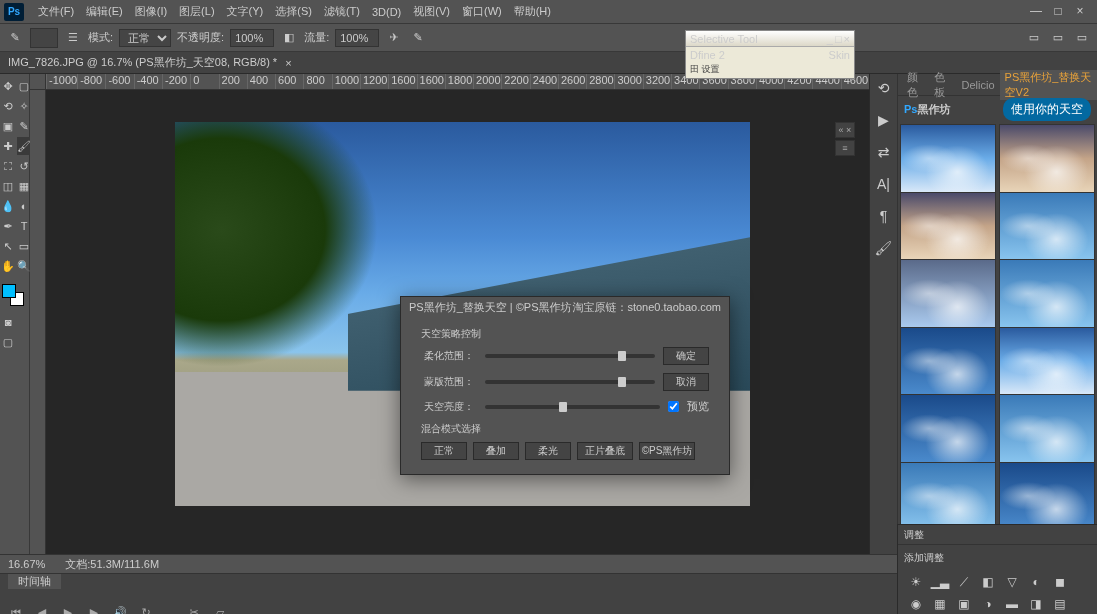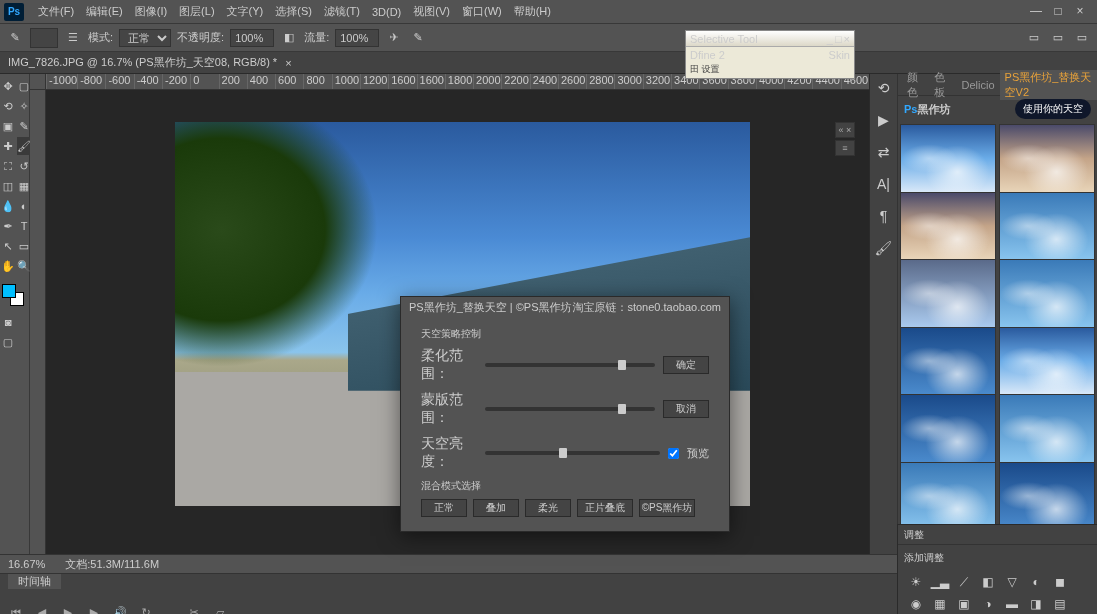--- a/index.html
+++ b/index.html
@@ -38,21 +38,21 @@
 .rightpanel{width:228px;background:#424242;border-left:1px solid #2a2a2a;display:flex}
 .rp-strip{width:28px;background:#424242;border-right:1px solid #333;display:flex;flex-direction:column;align-items:center;padding-top:4px;gap:12px}
 .rp-strip-icon{width:20px;height:20px;display:flex;align-items:center;justify-content:center;color:#ccc;cursor:pointer;font-size:14px}
 .rp-content{flex:1;display:flex;flex-direction:column}
 .rp-tabs{height:22px;background:#424242;display:flex;align-items:center;font-size:10px;border-bottom:1px solid #333;padding-left:4px}
 .rp-tab{padding:0 5px;color:#999;cursor:pointer}
 .rp-tab.active{background:#535353;color:#e8a23a}
 .rp-header{height:26px;display:flex;align-items:center;padding:0 6px;justify-content:space-between}
 .rp-logo{font-size:13px;font-weight:bold;color:#fff}
 .rp-logo .ps{color:#31a8ff}
-.rp-btn{background:#0f172a;color:#fff;padding:3px 8px;border-radius:10px;font-size:10px;cursor:pointer}
+.rp-btn{background:#0369a1;color:#fff;padding:3px 8px;border-radius:10px;font-size:12px;cursor:pointer}
 .rp-grid{flex:1;overflow:auto;padding:2px;display:grid;grid-template-columns:repeat(2,1fr);gap:3px;align-content:start}
 .sky-thumb{aspect-ratio:1.4;background:linear-gradient(180deg,#2a5a9e 0%,#6aace8 50%,#d8e8f8 100%);cursor:pointer;border:1px solid #333;position:relative;overflow:hidden}
 .sky-thumb::after{content:"";position:absolute;inset:0;background:radial-gradient(ellipse at 60% 70%,rgba(255,255,255,.7) 0%,transparent 40%),radial-gradient(ellipse at 30% 50%,rgba(255,255,255,.5) 0%,transparent 30%)}
 .sky-thumb.s2{background:linear-gradient(180deg,#4a4a6a 0%,#c4a488 50%,#e8d4b8 100%)}
 .sky-thumb.s3{background:linear-gradient(180deg,#3a7ab8 0%,#88c4ee 100%)}
 .sky-thumb.s4{background:linear-gradient(180deg,#5a6a8a 0%,#aacaee 100%)}
 .sky-thumb.s5{background:linear-gradient(180deg,#1a4a8a 0%,#4a8acc 100%)}
 .rp-footer{padding:6px;font-size:10px;color:#e8a23a;text-align:center}
 .bottom{background:#535353;border-top:1px solid #333}
 .statusbar{height:18px;display:flex;align-items:center;padding:0 8px;font-size:10px;gap:20px}
@@ -63,21 +63,21 @@
 .sel-tool{position:absolute;top:30px;left:685px;width:170px;background:#ece9d8;border:1px solid #888;font-size:11px;color:#000}
 .sel-title{height:16px;background:linear-gradient(#fff,#dcd8c8);padding:0 4px;display:flex;align-items:center;justify-content:space-between;border-bottom:1px solid #aaa}
 .sel-title-btns{display:flex;gap:2px;font-size:9px}
 .sel-body{padding:2px 4px;font-size:11px;font-weight:normal;display:flex;justify-content:space-between}
 .sel-sub{padding:0 4px 2px;font-size:9px;color:#444}
 .dialog{position:absolute;top:296px;left:400px;width:330px;background:#535353;border:1px solid #2a2a2a;box-shadow:0 4px 20px rgba(0,0,0,.5)}
 .dlg-title{height:20px;display:flex;align-items:center;padding:0 8px;font-size:10px;justify-content:space-between;color:#ccc}
 .dlg-body{padding:10px 20px 14px}
 .dlg-section{font-size:10px;color:#ccc;margin-bottom:6px}
 .dlg-row{display:flex;align-items:center;margin-bottom:8px;gap:8px}
-.dlg-label{width:56px;font-size:14px;text-align:left}
+.dlg-label{width:56px;font-size:10px;text-align:center}
 .dlg-slider{flex:1;height:4px;background:#333;position:relative;border-radius:2px}
 .dlg-thumb{position:absolute;top:-3px;width:8px;height:10px;background:#ccc;border-radius:1px}
 .dlg-btn{width:46px;height:18px;background:#444;border:1px solid #2a2a2a;font-size:10px;text-align:center;line-height:16px;cursor:pointer}
 .dlg-btn.wide{width:56px}
 .dlg-check{display:flex;align-items:center;gap:8px;font-size:10px}
 .dlg-check input{width:11px;height:11px}
 .dlg-modes{margin-top:8px}
 .dlg-mode-row{display:flex;gap:6px;margin-top:6px}
 .adj-panel{position:absolute;right:0;bottom:0;width:200px;height:90px;background:#424242;border-top:1px solid #2a2a2a;border-left:1px solid #2a2a2a}
 .adj-tabs{height:20px;display:flex;align-items:center;padding:0 6px;font-size:10px;border-bottom:1px solid #333}

